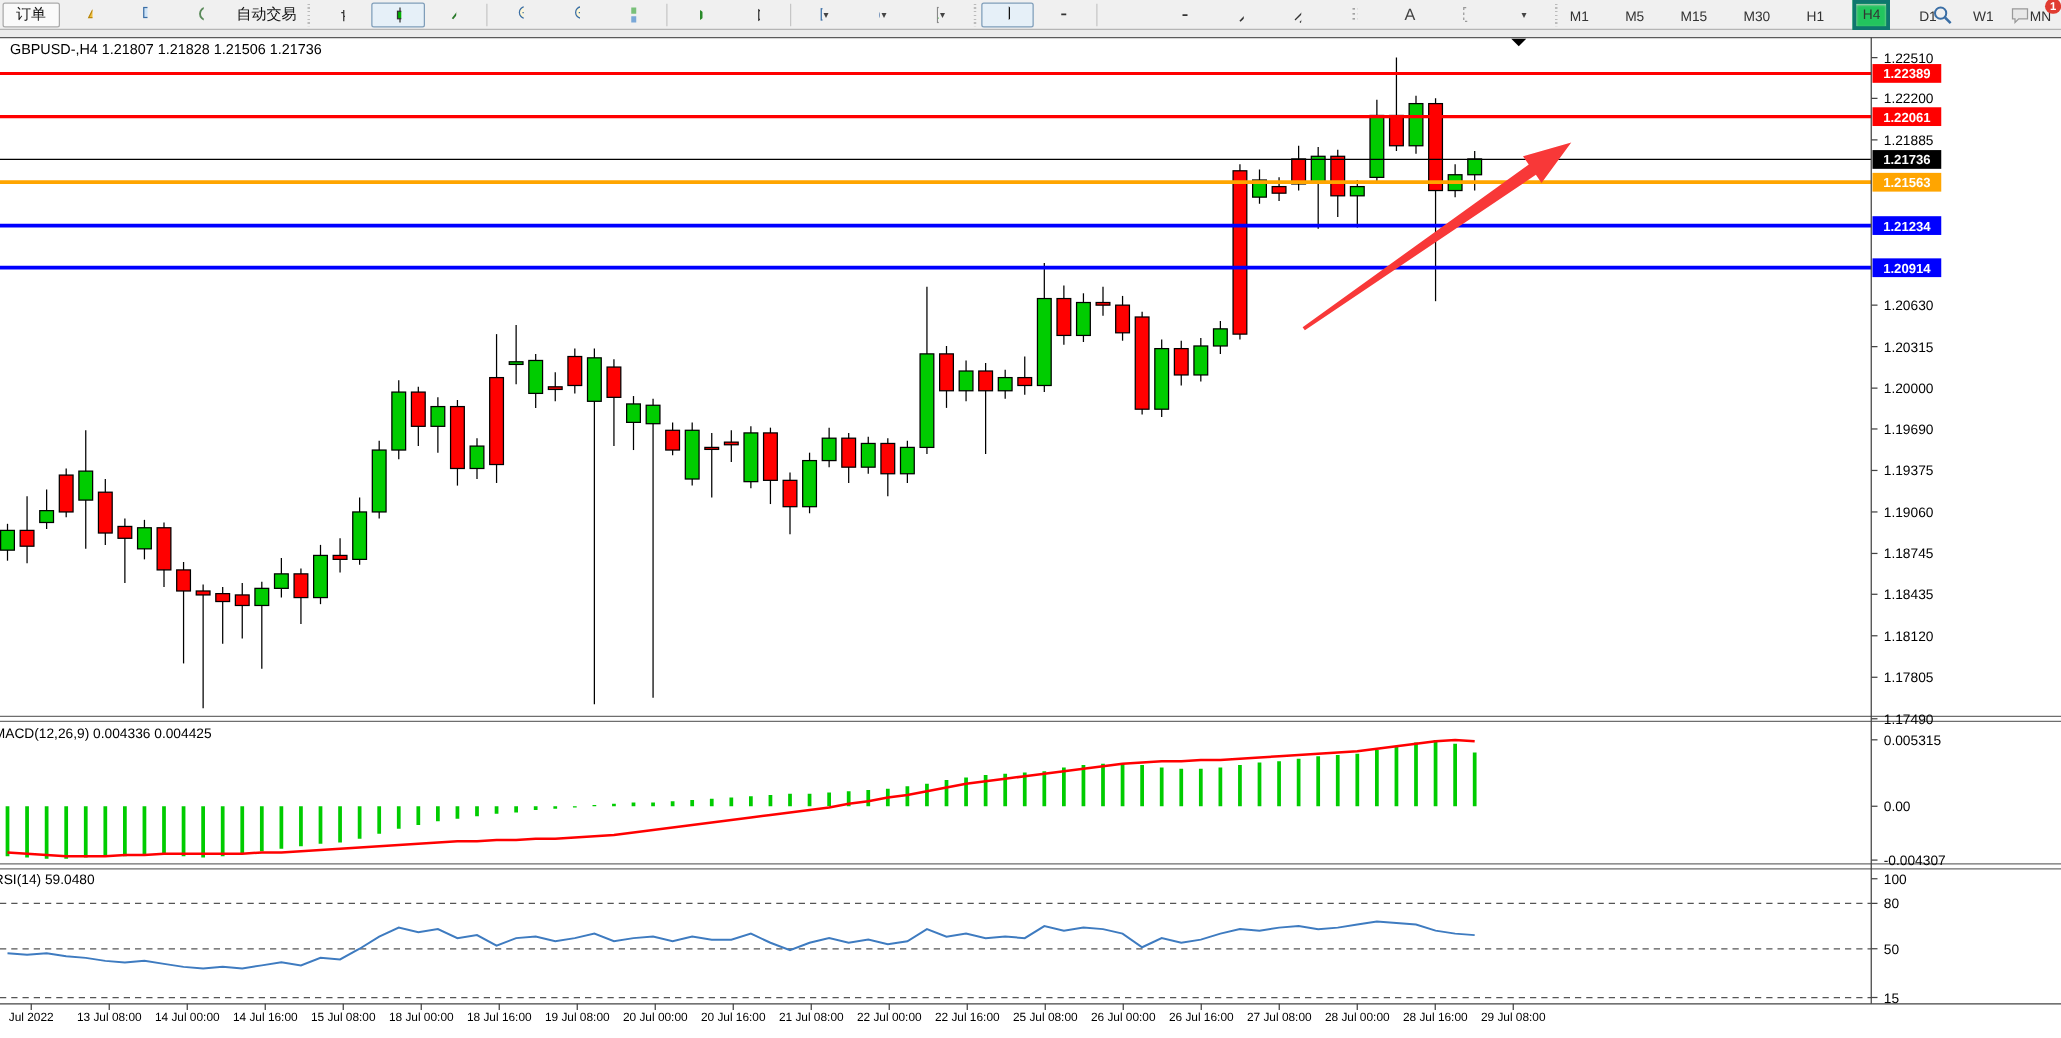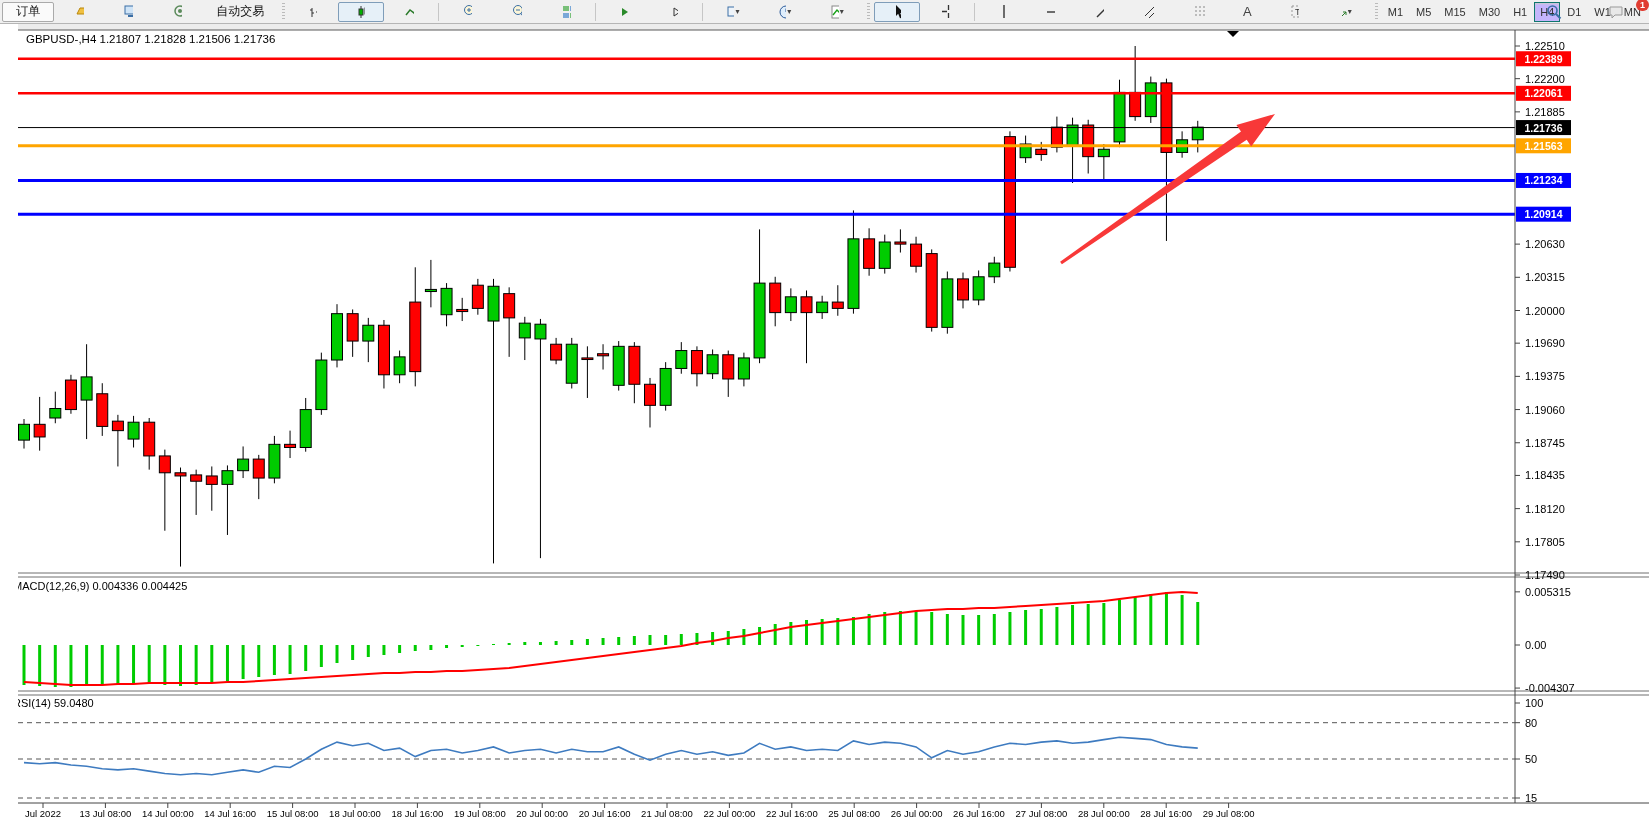--- a/index.html
+++ b/index.html
@@ -7,27 +7,27 @@
   
   #toolbar{position:absolute;left:0;top:0;width:1649px;height:24px;background:#f0f0f0;
     border-bottom:1px solid #b5b5b5;display:flex;align-items:center;gap:2px;padding:0 2px;box-sizing:border-box;z-index:5;}
   .tb-btn{height:20px;min-width:20px;display:flex;align-items:center;justify-content:center;
     padding:0 18px;border:1px solid transparent;border-radius:2px;box-sizing:border-box;font-size:11px;color:#222;}
   .tb-btn.sel{background:#e6f0f8;border:1px solid #7f9db9;}
   .tb-txt{font-size:12px;color:#111;white-space:nowrap;}
   .tb-sep{width:1px;height:18px;background:#c6c6c6;margin:0 3px;}
   .tb-grip{width:5px;height:18px;margin:0 2px;background:repeating-linear-gradient(to bottom,#bbb 0 1px,transparent 1px 3px);}
   .tf-btn{height:18px;padding:0 5px;font-size:11px;color:#333;border:1px solid transparent;display:flex;align-items:center;}
-  .tf-btn.sel{background:#c4b5fd;border:1px solid #0f766e;box-shadow:inset 0 1px 2px #ccc;}
+  .tf-btn.sel{background:#22c55e;border:3px solid #0f766e;box-shadow:inset 0 1px 2px #ccc;}
   #tb-right{position:absolute;right:6px;top:0;height:24px;display:flex;align-items:center;gap:8px;}
   .badge{position:absolute;top:-4px;right:-7px;background:#e03c31;color:#fff;border-radius:8px;
     font-size:9px;font-weight:bold;padding:0 4px;line-height:12px;}
   .caret{font-size:8px;color:#444;margin-left:1px;}
   
-  #chart-wrap{position:absolute;left:0;top:24px;width:1354px;height:806px;padding-left:18px;}
+  #chart-wrap{position:absolute;left:0;top:24px;width:1354px;height:806px;}
   svg text{font-family:"Liberation Sans",sans-serif;}
 </style>
 </head>
 <body>
 <div id="app">
 
   <div id="toolbar">
     <div class="tb-btn" style="border:1px solid #aaa;background:#fafafa;">
       <span class="tb-txt">订单</span>
     </div>
@@ -180,21 +180,21 @@
         </svg>
     </span>
     <div class="tb-btn">
       <svg width="16" height="14">
           <path d="M3 11 L7 7 M7 7 l-3 0 M7 7 l0 3" stroke="#2a7a2a" fill="none"></path>
           <path d="M13 3 L9 7 M9 7 l3 0 M9 7 l0 -3" stroke="#c03030" fill="none"></path>
         </svg>
       <span class="caret">▾</span>
     </div>
     <div class="tb-grip"></div>
-    <div id="tf-bar" style="display:flex;align-items:flex-end;gap:1px;">
+    <div id="tf-bar" style="display:flex;align-items:flex-end;gap:17px;">
         <span class="tf-btn">M1</span>
         <span class="tf-btn">M5</span>
         <span class="tf-btn">M15</span>
         <span class="tf-btn">M30</span>
         <span class="tf-btn">H1</span>
         <span class="tf-btn sel">H4</span>
         <span class="tf-btn">D1</span>
         <span class="tf-btn">W1</span>
         <span class="tf-btn">MN</span>
       </div>

